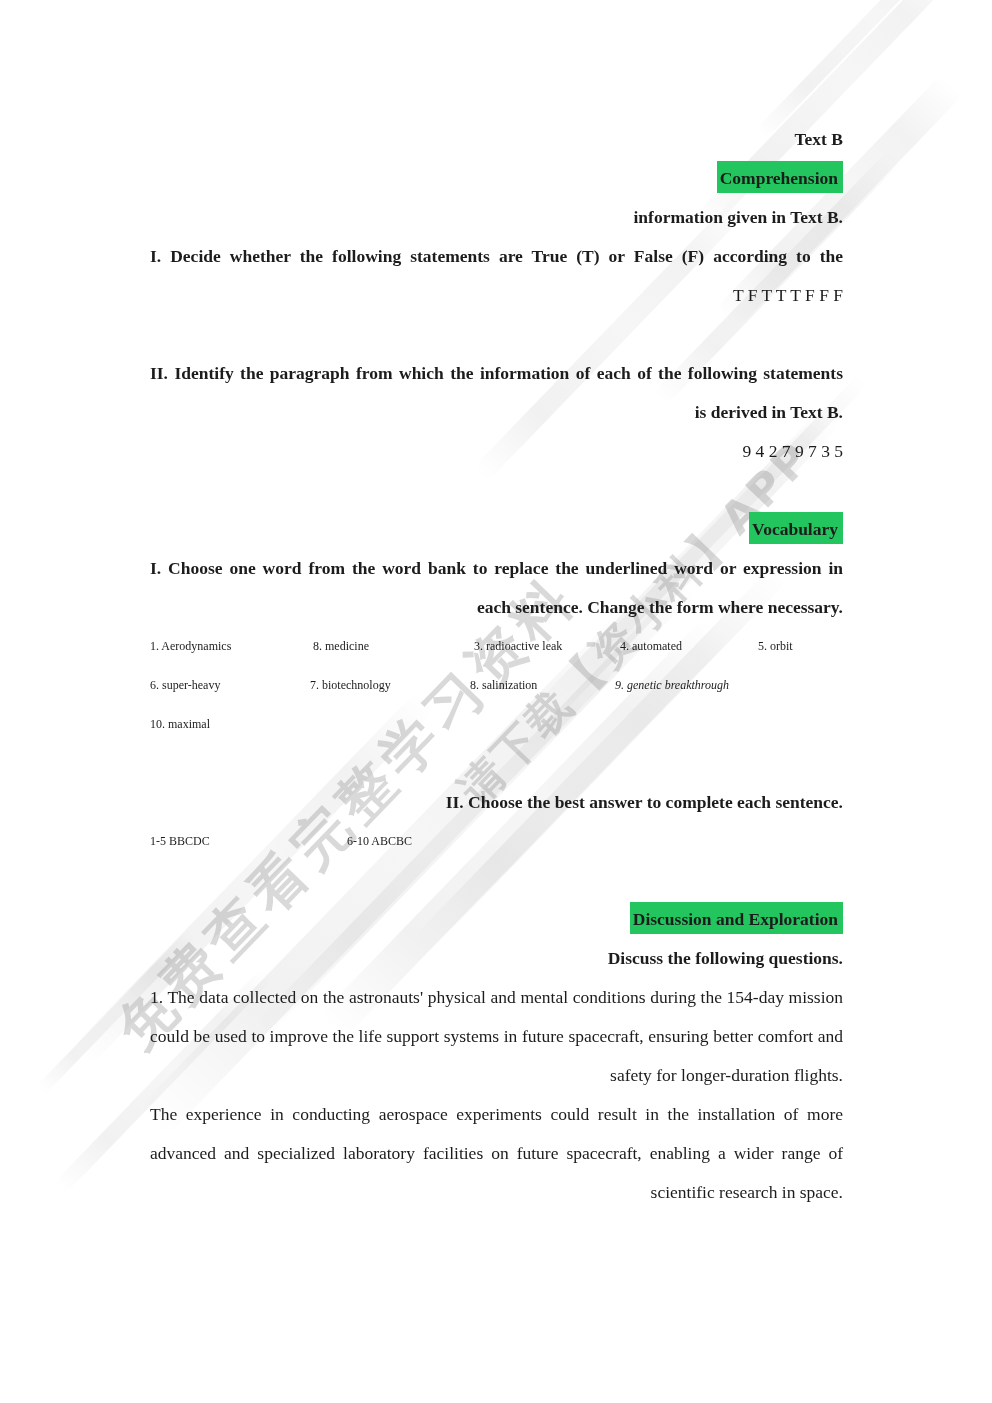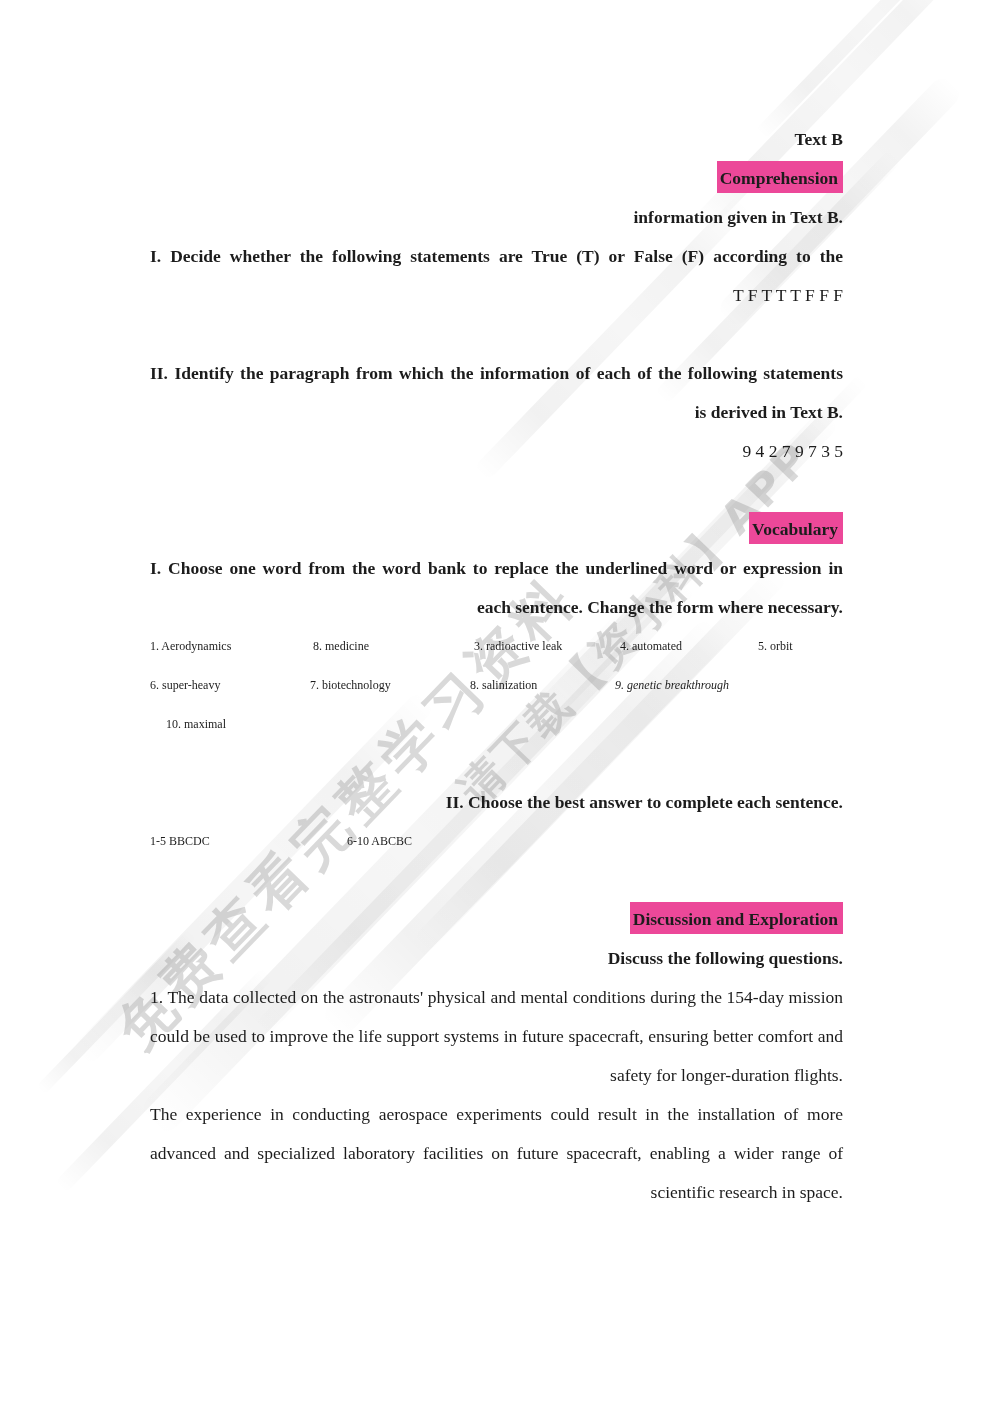--- a/index.html
+++ b/index.html
@@ -52,21 +52,21 @@
     white-space:normal;
     text-align:justify;
     text-align-last:justify;
   }
   .blank { height:39px; }
   .hl {
     display:inline-block;
     line-height:20px;
     padding:7px 5px 5px 3px;
     margin-left:-3px;
-    background:#ec4899;
+    background:#22c55e;
   }
   .row { position:relative; height:39px; }
   .row span {
     position:absolute; top:0;
     line-height:39px; font-size:12px;
     white-space:nowrap;
   }
 </style>
 </head>
 <body>
@@ -123,21 +123,21 @@
       <span style="left:470px;">4. automated</span>
       <span style="left:608px;">5. orbit</span>
     </div>
     <div class="row">
       <span style="left:0;">6. super-heavy</span>
       <span style="left:160px;">7. biotechnology</span>
       <span style="left:320px;">8. salinization</span>
       <span style="left:465px;font-style:italic;">9. genetic breakthrough</span>
     </div>
     <div class="row">
-      <span style="left:16px;text-align:center;">10. maximal</span>
+      <span style="left:0;text-align:center;">10. maximal</span>
     </div>
 
     <div class="blank"></div>
 
     <div class="line b">II. Choose the best answer to complete each sentence.</div>
     <div class="row">
       <span style="left:0;">1-5 BBCDC</span>
       <span style="left:197px;">6-10 ABCBC</span>
     </div>
 

